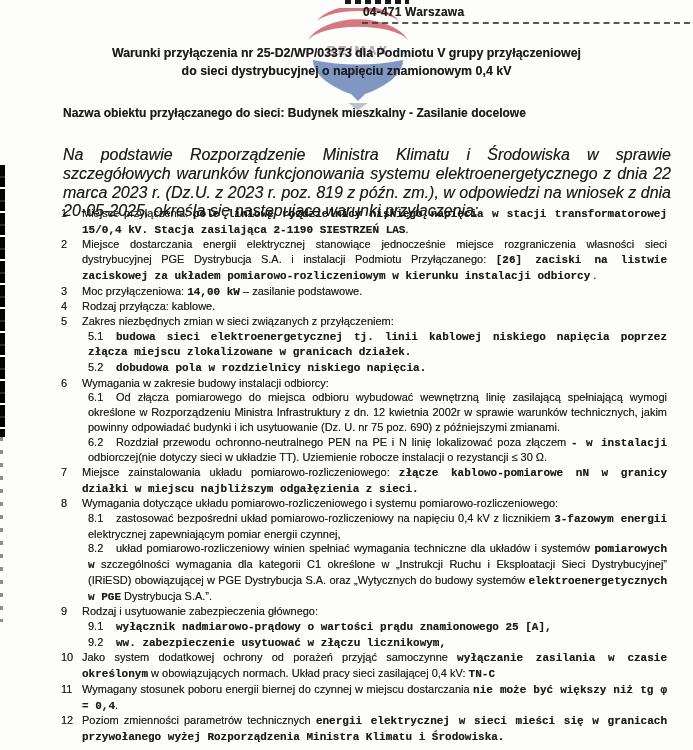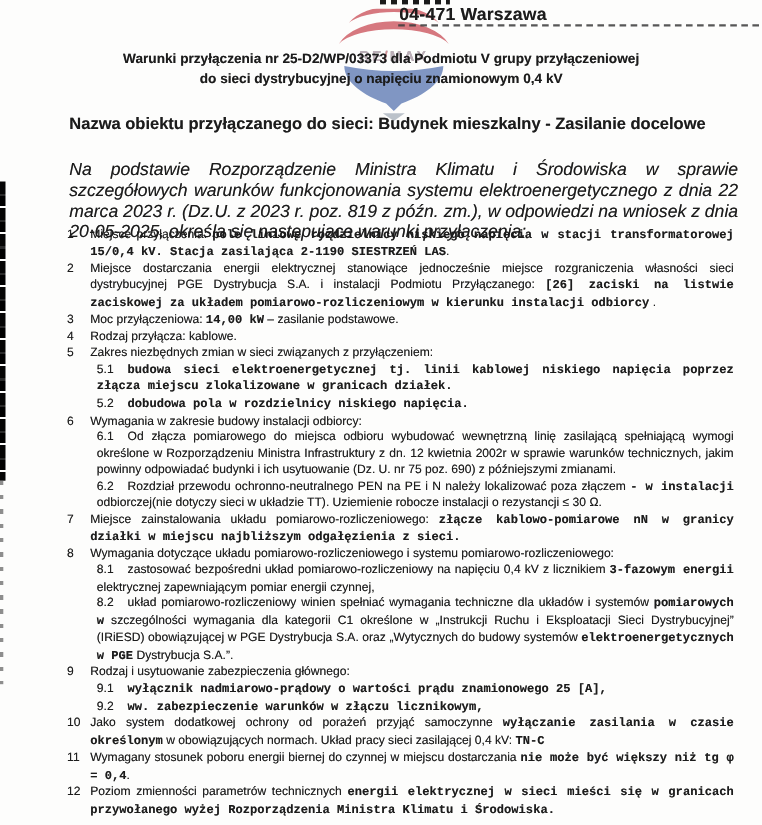--- a/index.html
+++ b/index.html
@@ -9,31 +9,31 @@
     text-shadow:0 0 .5px rgba(20,20,20,.55);
   }
   
   .scan-strip{position:absolute;left:0;top:165px;width:5px;height:272px;
     background:repeating-linear-gradient(180deg,#050505 0 11px,#2a2a2a 11px 13px,#000 13px 22px,transparent 22px 24px);}
   .scan-strip-faint{position:absolute;left:0;top:437px;width:3px;height:185px;opacity:.55;
     background:repeating-linear-gradient(180deg,#333 0 4px,transparent 4px 13px);}
   
   .top-frag{position:absolute;left:345px;top:0;width:64px;height:4px;
     background:repeating-linear-gradient(90deg,#1a1a1a 0 6px,transparent 6px 10px);}
-  .hdr-city{position:absolute;left:363px;top:5px;font-size:16px;font-weight:bold;z-index:3;letter-spacing:.2px;}
+  .hdr-city{position:absolute;left:363px;top:5px;font-size:12px;font-weight:bold;z-index:3;letter-spacing:.2px;}
   .hdr-rule{position:absolute;left:362px;top:22px;width:328px;height:0;border-top:2px dashed #3b3b3b;opacity:.85;z-index:3;}
   
   .balloon{position:absolute;left:305px;top:8px;width:106px;height:102px;opacity:.78;z-index:1;}
   .balloon text{font-family:"Liberation Sans",sans-serif;font-weight:bold;font-size:13px;letter-spacing:2px;}
   
   .title{position:absolute;top:44px;left:0;width:693px;text-align:center;
     font-weight:bold;font-size:12.4px;line-height:18px;z-index:2;}
   
   .object{position:absolute;top:104px;left:63px;right:24px;
-    font-weight:bold;font-size:15px;line-height:18px;z-index:2;}
+    font-weight:bold;font-size:12px;line-height:18px;z-index:2;}
   
   .legal{position:absolute;top:146px;left:63px;right:22px;font-style:italic;
     font-size:16px;line-height:18.8px;text-align:justify;z-index:2;}
   
   .conditions{position:absolute;top:206px;left:61px;right:26px;
     font-size:11px;line-height:14.7px;z-index:2;}
   .item{display:flex;}
   .item > .num{flex:0 0 21px;}
   .item > .txt{flex:1;text-align:justify;}
   .item.sub{display:block;padding-left:27px;text-align:justify;}
@@ -92,37 +92,37 @@
       <span class="num">5</span>
       <div class="txt"><span>Zakres niezbędnych zmian w sieci związanych z przyłączeniem:</span></div>
     </div>
     <div class="item sub"><span class="num">5.1</span><span class="txt"><span class="b">budowa sieci elektroenergetycznej tj. linii kablowej niskiego napięcia poprzez złącza miejscu zlokalizowane w granicach działek.</span></span></div>
     <div class="item sub"><span class="num">5.2</span><span class="txt"><span class="b">dobudowa pola w rozdzielnicy niskiego napięcia.</span></span></div>
     <div class="item">
       <span class="num">6</span>
       <div class="txt"><span>Wymagania w zakresie budowy instalacji odbiorcy:</span></div>
     </div>
     <div class="item sub"><span class="num">6.1</span><span class="txt"><span>Od złącza pomiarowego do miejsca odbioru wybudować wewnętrzną linię zasilającą spełniającą wymogi określone w Rozporządzeniu Ministra Infrastruktury z dn. 12 kwietnia 2002r w sprawie warunków technicznych, jakim powinny odpowiadać budynki i ich usytuowanie (Dz. U. nr 75 poz. 690) z późniejszymi zmianami.</span></span></div>
-    <div class="item sub"><span class="num">6.2</span><span class="txt"><span>Rozdział przewodu ochronno-neutralnego PEN na PE i N należy lokalizować poza złączem  </span><span class="b">- w instalacji</span><span> odbiorczej(nie dotyczy sieci w układzie TT). Uziemienie robocze instalacji o rezystancji ≤ 30 Ω.</span></span></div>
+    <div class="item sub"><span class="num">6.2</span><span class="txt"><span>Rozdział przewodu ochronno-neutralnego PEN na PE i N linię lokalizować poza złączem  </span><span class="b">- w instalacji</span><span> odbiorczej(nie dotyczy sieci w układzie TT). Uziemienie robocze instalacji o rezystancji ≤ 30 Ω.</span></span></div>
     <div class="item">
       <span class="num">7</span>
       <div class="txt"><span>Miejsce zainstalowania układu pomiarowo-rozliczeniowego: </span><span class="b">złącze kablowo-pomiarowe nN w granicy działki w miejscu najbliższym odgałęzienia z sieci.</span></div>
     </div>
     <div class="item">
       <span class="num">8</span>
       <div class="txt"><span>Wymagania dotyczące układu pomiarowo-rozliczeniowego i systemu pomiarowo-rozliczeniowego:</span></div>
     </div>
     <div class="item sub"><span class="num">8.1</span><span class="txt"><span>zastosować bezpośredni układ pomiarowo-rozliczeniowy na napięciu 0,4 kV z licznikiem </span><span class="b">3-fazowym energii</span><span> elektrycznej zapewniającym pomiar energii czynnej,</span></span></div>
     <div class="item sub"><span class="num">8.2</span><span class="txt"><span>układ pomiarowo-rozliczeniowy winien spełniać wymagania techniczne dla układów i systemów </span><span class="b">pomiarowych w</span><span> szczególności wymagania dla kategorii C1 określone w „Instrukcji Ruchu i Eksploatacji Sieci Dystrybucyjnej” (IRiESD) obowiązującej w PGE Dystrybucja S.A. oraz „Wytycznych do budowy systemów </span><span class="b">elektroenergetycznych w PGE</span><span> Dystrybucja S.A.”.</span></span></div>
     <div class="item">
       <span class="num">9</span>
       <div class="txt"><span>Rodzaj i usytuowanie zabezpieczenia głównego:</span></div>
     </div>
     <div class="item sub"><span class="num">9.1</span><span class="txt"><span class="b">wyłącznik nadmiarowo-prądowy o wartości prądu znamionowego 25 [A],</span></span></div>
-    <div class="item sub"><span class="num">9.2</span><span class="txt"><span class="b">ww. zabezpieczenie warunków w złączu licznikowym,</span></span></div>
+    <div class="item sub"><span class="num">9.2</span><span class="txt"><span class="b">ww. zabezpieczenie usytuować w złączu licznikowym,</span></span></div>
     <div class="item">
       <span class="num">10</span>
       <div class="txt"><span>Jako system dodatkowej ochrony od porażeń przyjąć samoczynne </span><span class="b">wyłączanie zasilania w czasie określonym</span><span> w obowiązujących normach. Układ pracy sieci zasilającej 0,4 kV: </span><span class="b">TN-C</span></div>
     </div>
     <div class="item">
       <span class="num">11</span>
       <div class="txt"><span>Wymagany stosunek poboru energii biernej do czynnej w miejscu dostarczania </span><span class="b">nie może być większy niż tg φ = 0,4</span><span>.</span></div>
     </div>
     <div class="item">
       <span class="num">12</span>

